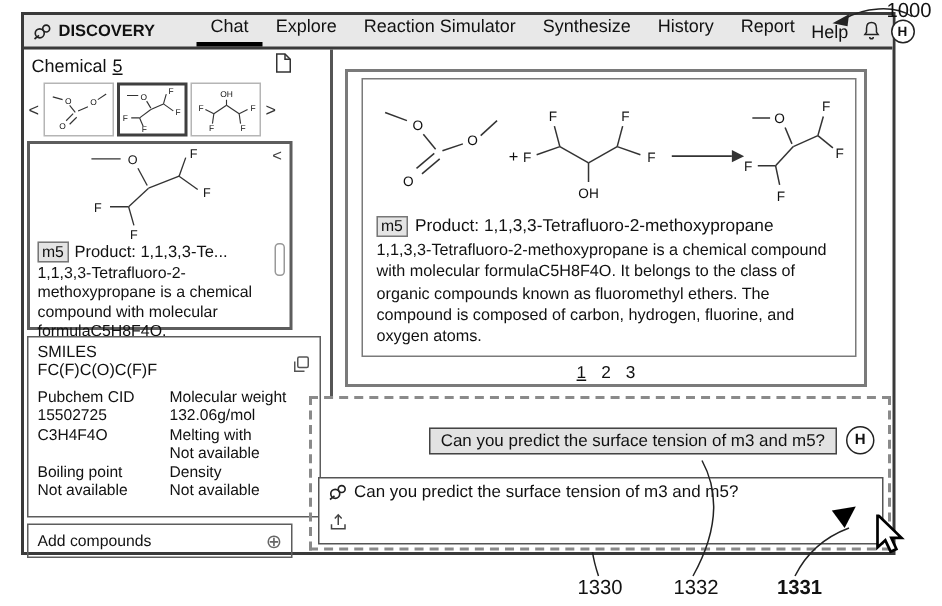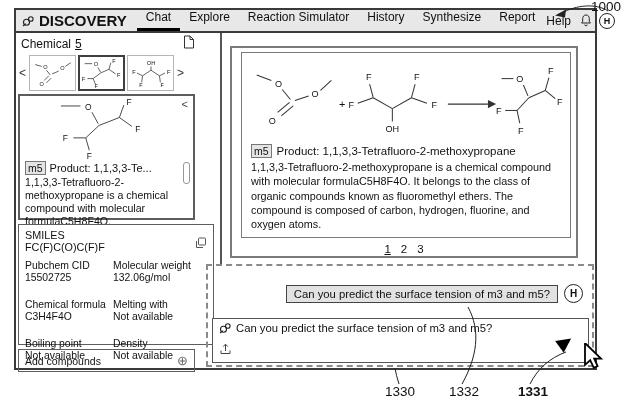--- a/index.html
+++ b/index.html
@@ -8,21 +8,21 @@
     background:#fff;color:#111;
     font-family:"Liberation Sans",sans-serif;
     -webkit-font-smoothing:antialiased;
   }
   
   .window{position:absolute;left:14px;top:8px;width:583px;height:362px;
     border:2px solid #3a3a3a;background:#fff;box-sizing:border-box;}
   
   .topbar{height:23px;background:#e8e8e8;border-bottom:2px solid #3a3a3a;
     display:flex;align-items:stretch;padding:0 6px;box-sizing:border-box;font-size:12px;}
-  .brand{display:flex;align-items:center;gap:4px;font-weight:700;font-size:15px;margin-right:10px;}
+  .brand{display:flex;align-items:center;gap:4px;font-weight:700;font-size:11px;margin-right:28px;}
   .tabs{display:flex;align-items:stretch;flex:1;}
   .tab{padding:0 9px;display:flex;align-items:flex-start;box-sizing:border-box;cursor:pointer;white-space:nowrap;}
   .tab.active{border-bottom:3px solid #000;}
   .topbar-right{display:flex;align-items:center;gap:7px;}
   .avatar{width:14px;height:14px;border:1.3px solid #222;border-radius:50%;
     display:flex;align-items:center;justify-content:center;font-size:9px;font-weight:700;background:#fff;}
   
   .divider{position:absolute;left:204px;top:23px;height:231px;border-left:2px solid #555;}
   .sidepanel{position:absolute;left:2px;top:25px;width:180px;font-size:10.5px;}
   .side-header{display:flex;align-items:center;padding:0 3px 2px 3px;font-size:12px;}
@@ -38,21 +38,21 @@
   .card-chev{position:absolute;top:2px;right:5px;color:#444;font-size:11px;cursor:pointer;}
   .badge{display:inline-block;border:1px solid #777;background:#e4e4e4;padding:0 2px;font-size:10.5px;}
   .card-title-row{display:flex;align-items:center;gap:4px;font-size:11px;margin-top:1px;}
   .card-desc{font-size:10.6px;line-height:1.22;margin-top:1px;width:152px;}
   .scroll-pill{position:absolute;right:3px;top:66px;width:5px;height:20px;border:1px solid #999;border-radius:3px;background:#fff;}
   .smiles-card{position:relative;border:1.8px solid #5d5d5d;width:196px;height:121px;
     box-sizing:border-box;padding:4px 6px;margin-top:4px;}
   .smiles-label{font-size:10.8px;}
   .smiles-value{font-size:10.8px;}
   .copy-icon{position:absolute;top:12px;right:6px;cursor:pointer;}
-  .props{display:grid;grid-template-columns:88px 1fr;row-gap:14px;margin-top:7px;}
+  .props{display:grid;grid-template-columns:88px 1fr;row-gap:0;margin-top:7px;}
   .prop{font-size:10.4px;line-height:1.2;}
   .addbar{border:1.8px solid #5d5d5d;width:177px;height:23px;box-sizing:border-box;
     display:flex;align-items:center;padding:0 6px;margin-top:4px;cursor:pointer;}
   .plus-glyph{margin-left:auto;font-size:13px;color:#666;line-height:1;}
   
   .result-panel{position:absolute;left:214px;top:36px;width:348px;height:212px;
     border:2px solid #7a7a7a;box-sizing:border-box;background:#fff;}
   .inner-box{position:absolute;left:9px;top:4px;width:330px;height:186px;
     border:1.3px solid #7a7a7a;box-sizing:border-box;overflow:hidden;}
   .reaction-svg{display:block;margin:3px auto 0 auto;}
@@ -101,24 +101,24 @@
       <div class="tab active">
           <span>Chat</span>
         </div>
       <div class="tab">
           <span>Explore</span>
         </div>
       <div class="tab">
           <span>Reaction Simulator</span>
         </div>
       <div class="tab">
+          <span>Synthesize</span>
+        </div>
+      <div class="tab">
           <span>History</span>
-        </div>
-      <div class="tab">
-          <span>Synthesize</span>
         </div>
       <div class="tab">
           <span>Report</span>
         </div>
     </div>
     <div class="topbar-right">
       <span class="tab" style="padding:0 2px;">
           <span>Help</span>
         </span>
       <svg width="12" height="13" viewBox="0 0 12 13">
@@ -233,21 +233,20 @@
       <div class="props">
         <div class="prop">
           <div>Pubchem CID</div>
           <div>15502725</div>
         </div>
         <div class="prop">
           <div>Molecular weight</div>
           <div>132.06g/mol</div>
         </div>
         <div class="prop">
-          <div>Chemical formula</div>
           <div>C3H4F4O</div>
         </div>
         <div class="prop">
           <div>Melting with</div>
           <div>Not available</div>
         </div>
         <div class="prop">
           <div>Boiling point</div>
           <div>Not available</div>
         </div>

